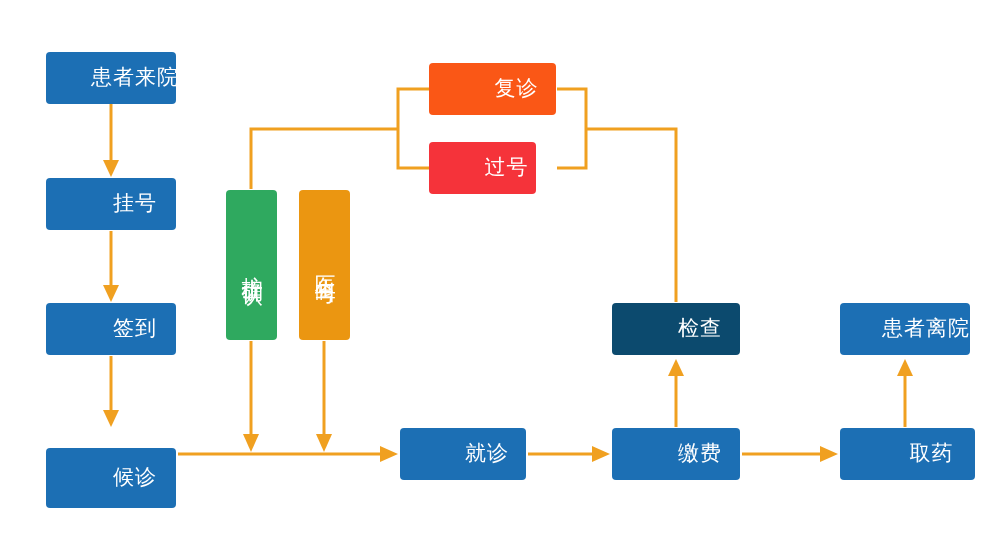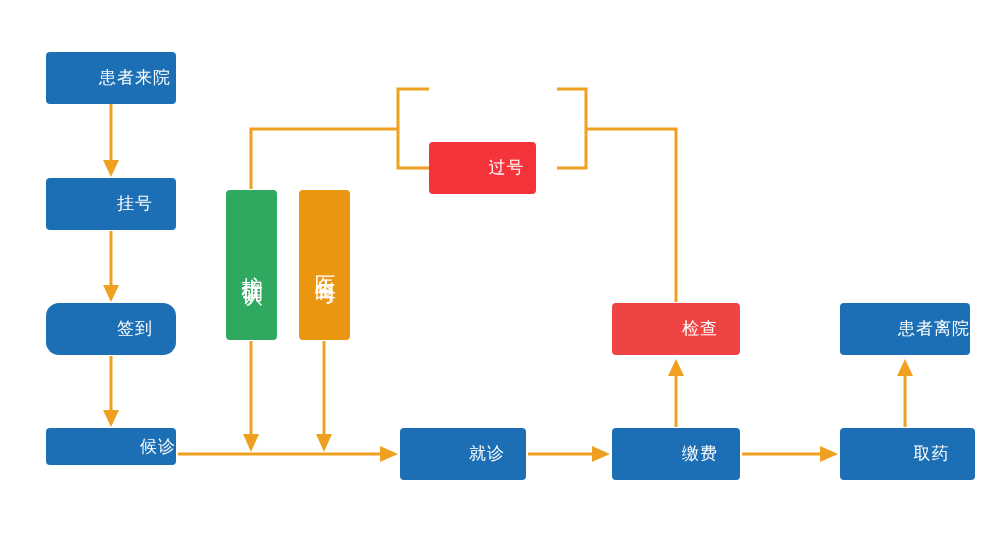--- a/index.html
+++ b/index.html
@@ -37,39 +37,39 @@
     text-align: center;
     line-height: 1.12;
     letter-spacing: 1px;
     z-index: 3;
   }
   .node .label {
     display: block;
     white-space: pre;
   }
   .node.h {
-    font-size: 17px;
+    font-size: 21px;
     padding-left: 48px;
   }
   .node.v {
     font-size: 21px;
     writing-mode: vertical-rl;
     text-orientation: upright;
     letter-spacing: 3px;
   }
   .node.v .label {
     writing-mode: vertical-rl;
     text-orientation: upright;
   }
 
   
   .n-patient-arrive { left: 46px;  top: 52px;  width: 130px; height: 52px; }
   .n-register       { left: 46px;  top: 178px; width: 130px; height: 52px; text-align: right; }
-  .n-signin         { left: 46px;  top: 303px; width: 130px; height: 52px; border-radius: 13px; }
-  .n-wait           { left: 46px;  top: 428px; width: 130px; height: 37px; justify-content: flex-end; }
+  .n-signin         { left: 46px;  top: 303px; width: 130px; height: 52px; }
+  .n-wait           { left: 46px;  top: 448px; width: 130px; height: 60px; }
 
   .n-nurse-confirm  { left: 226px; top: 190px; width: 51px;  height: 150px; }
   .n-doctor-call    { left: 299px; top: 190px; width: 51px;  height: 150px; }
 
   .n-revisit        { left: 429px; top: 63px;  width: 127px; height: 52px; }
   .n-missed         { left: 429px; top: 142px; width: 107px; height: 52px; }
 
   .n-exam           { left: 612px; top: 303px; width: 128px; height: 52px; }
   .n-discharge      { left: 840px; top: 303px; width: 130px; height: 52px; justify-content: flex-end; }
 
@@ -167,26 +167,29 @@
   </div>
 
   <div class="node v n-nurse-confirm" style="background:#2fa95f">
     <span class="label">护士确认</span>
   </div>
 
   <div class="node v n-doctor-call" style="background:#eb9611">
     <span class="label">医生叫号</span>
   </div>
 
+  <div class="node h n-revisit" style="background:#fa5716">
+    <span class="label">复诊</span>
+  </div>
 
   <div class="node h n-missed" style="background:#f5333a">
     <span class="label">过号</span>
   </div>
 
-  <div class="node h n-exam" style="background:#ef4444">
+  <div class="node h n-exam" style="background:#0c4a6e">
     <span class="label">检查</span>
   </div>
 
   <div class="node h n-discharge" style="background:#1c6fb4">
     <span class="label">患者离院</span>
   </div>
 
   <div class="node h n-consult" style="background:#1c6fb4">
     <span class="label">就诊</span>
   </div>

